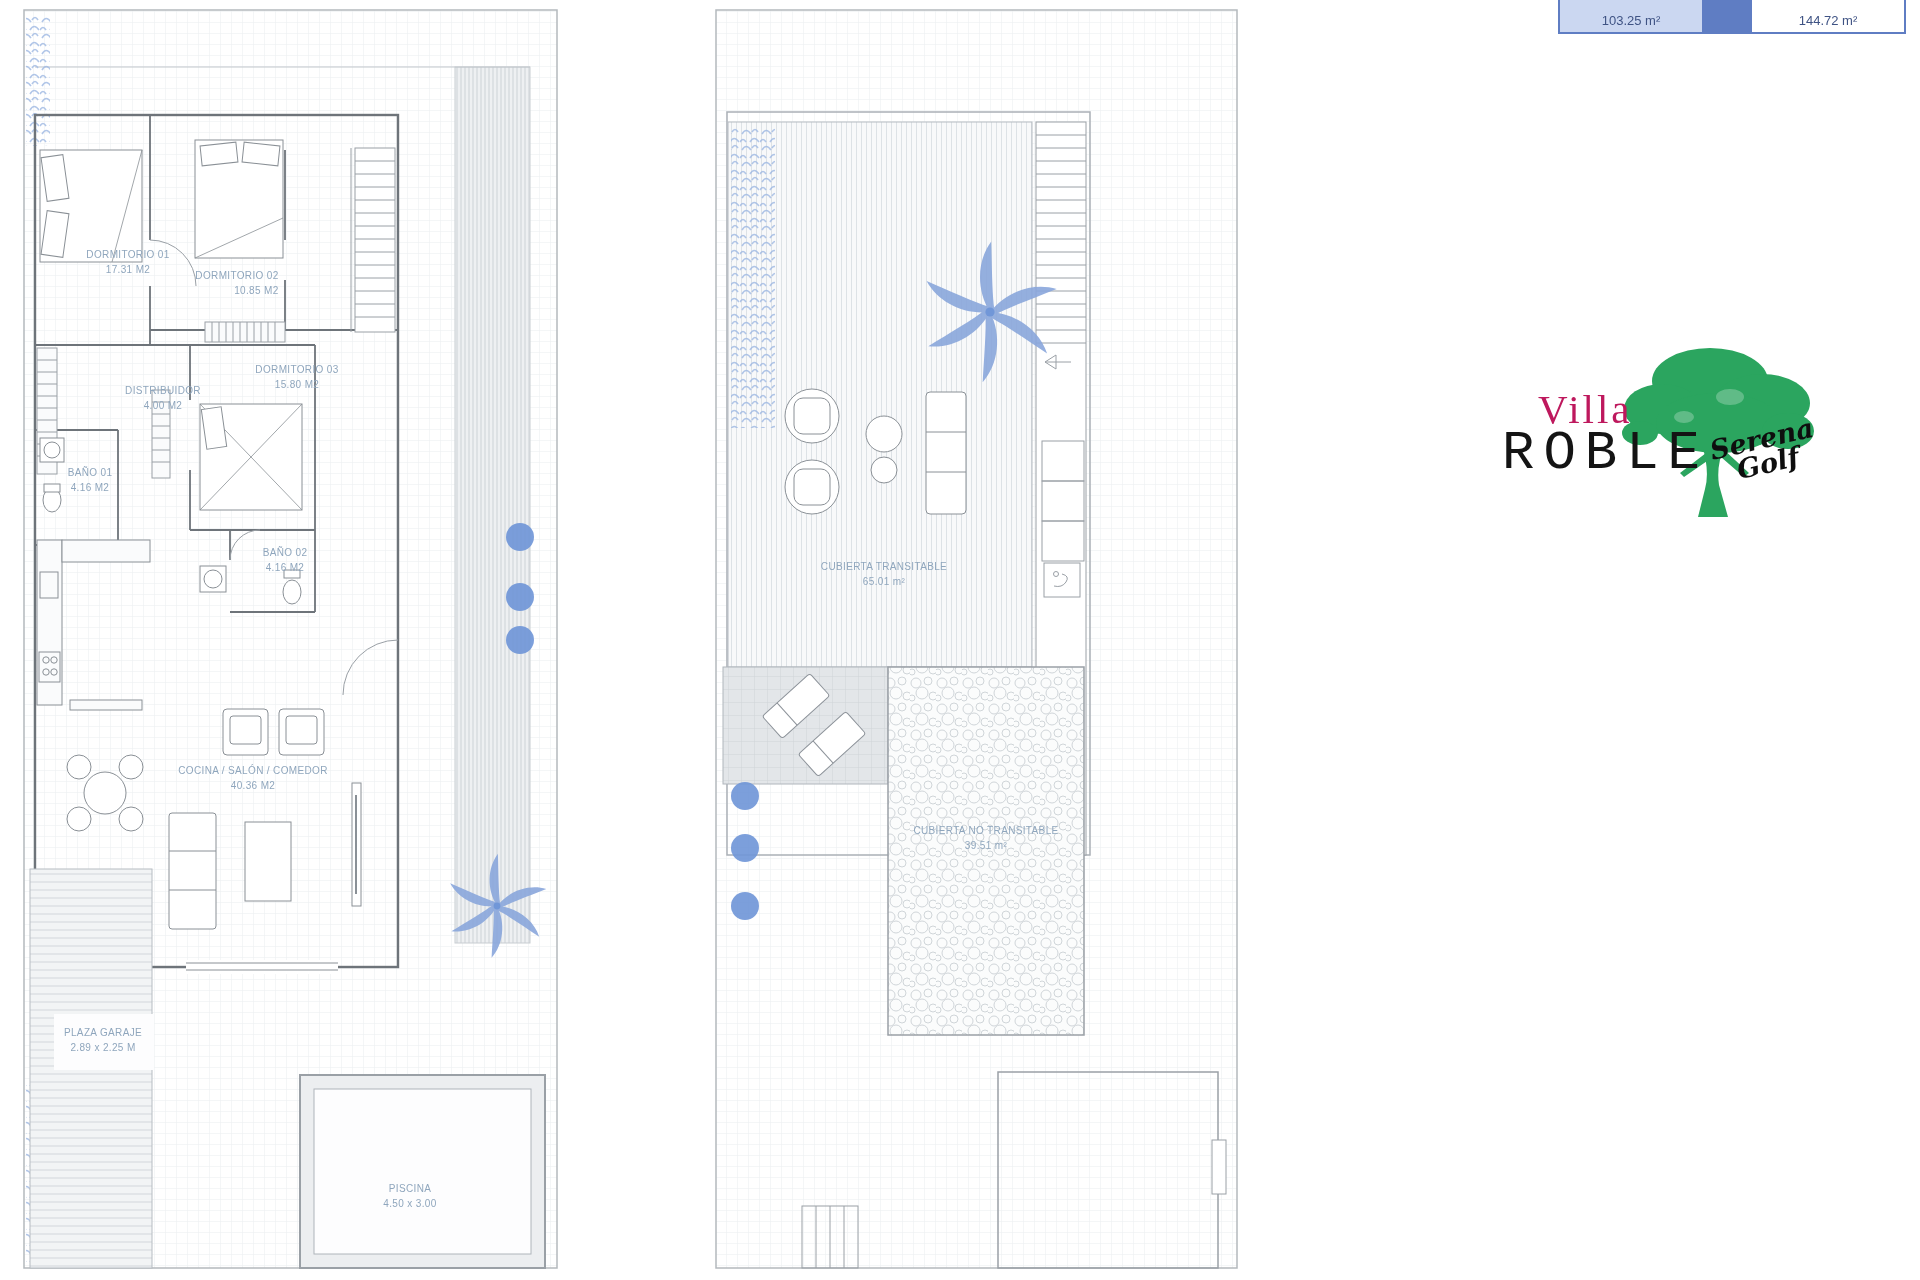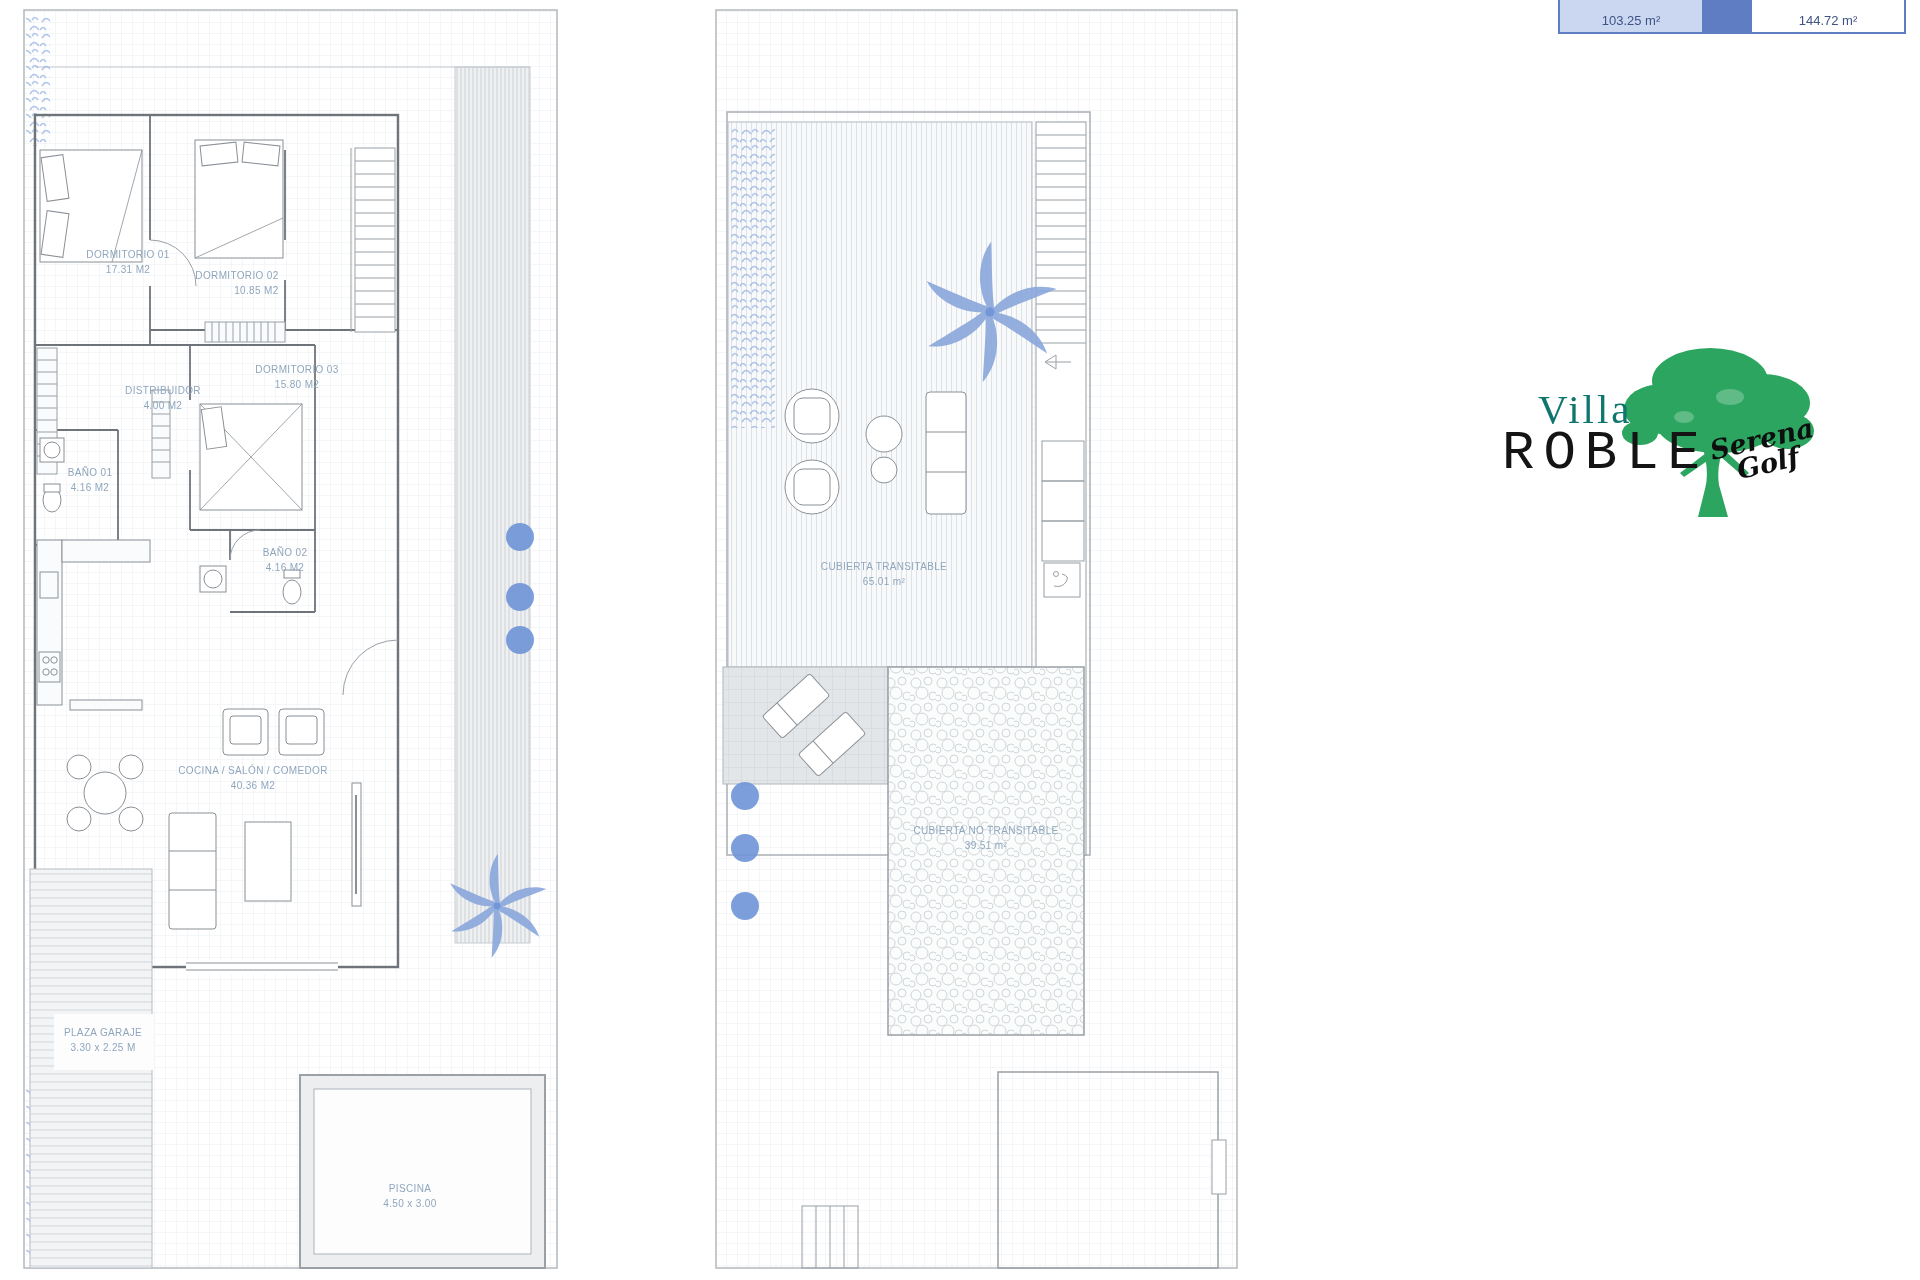--- a/index.html
+++ b/index.html
@@ -16,21 +16,21 @@
       border:2px solid #5f7dc3;background:#5f7dc3;}
   .area-table .cell{display:flex;align-items:flex-end;justify-content:center;
       font-size:13px;color:#3f5384;padding:0 0 4px 0;}
   .cell-a{width:142px;background:#cbd7f1;border-right:2px solid #5f7dc3;}
   .cell-gap{width:46px;background:#5f7dc3;}
   .cell-b{width:152px;background:#ffffff;border-left:2px solid #5f7dc3;}
   
   .logo{position:absolute;left:1500px;top:325px;width:400px;height:200px;}
   .logo-tree{position:absolute;left:110px;top:8px;}
   .logo-villa{position:absolute;left:38px;top:60px;font-family:"Liberation Serif",serif;
-      font-size:41px;letter-spacing:3px;color:#0f766e;}
+      font-size:41px;letter-spacing:3px;color:#be185d;}
   .logo-roble{position:absolute;left:2px;top:98px;font-family:Liberation Mono, monospace;
       font-size:54px;letter-spacing:9px;color:#141414;}
   .logo-script{position:absolute;left:212px;top:102px;transform:rotate(-13deg);
       font-family:"DejaVu Serif",serif;font-style:italic;font-weight:700;color:#0e0e0e;
       font-size:27px;line-height:.92;}
   .logo-script .s2{display:block;margin-left:22px;}
 </style>
 </head>
 <body>
 
@@ -299,21 +299,21 @@
 <div class="plan-label" style="left:285px;top:560px;">
   <span class="l1">BAÑO 02</span>
   <span class="l2">4.16 M2</span>
 </div>
 <div class="plan-label" style="left:253px;top:778px;">
   <span class="l1">COCINA / SALÓN / COMEDOR</span>
   <span class="l2">40.36 M2</span>
 </div>
 <div class="plan-label" style="left:103px;top:1040px;">
   <span class="l1">PLAZA GARAJE</span>
-  <span class="l2">3.30 x 2.25 M</span>
+  <span class="l2">2.89 x 2.25 M</span>
 </div>
 <div class="plan-label" style="left:410px;top:1196px;">
   <span class="l1">PISCINA</span>
   <span class="l2">4.50 x 3.00</span>
 </div>
 <div class="plan-label wide-gap" style="left:884px;top:574px;">
   <span class="l1">CUBIERTA TRANSITABLE</span>
   <span class="l2">65.01 m²</span>
 </div>
 <div class="plan-label wide-gap" style="left:986px;top:838px;">

